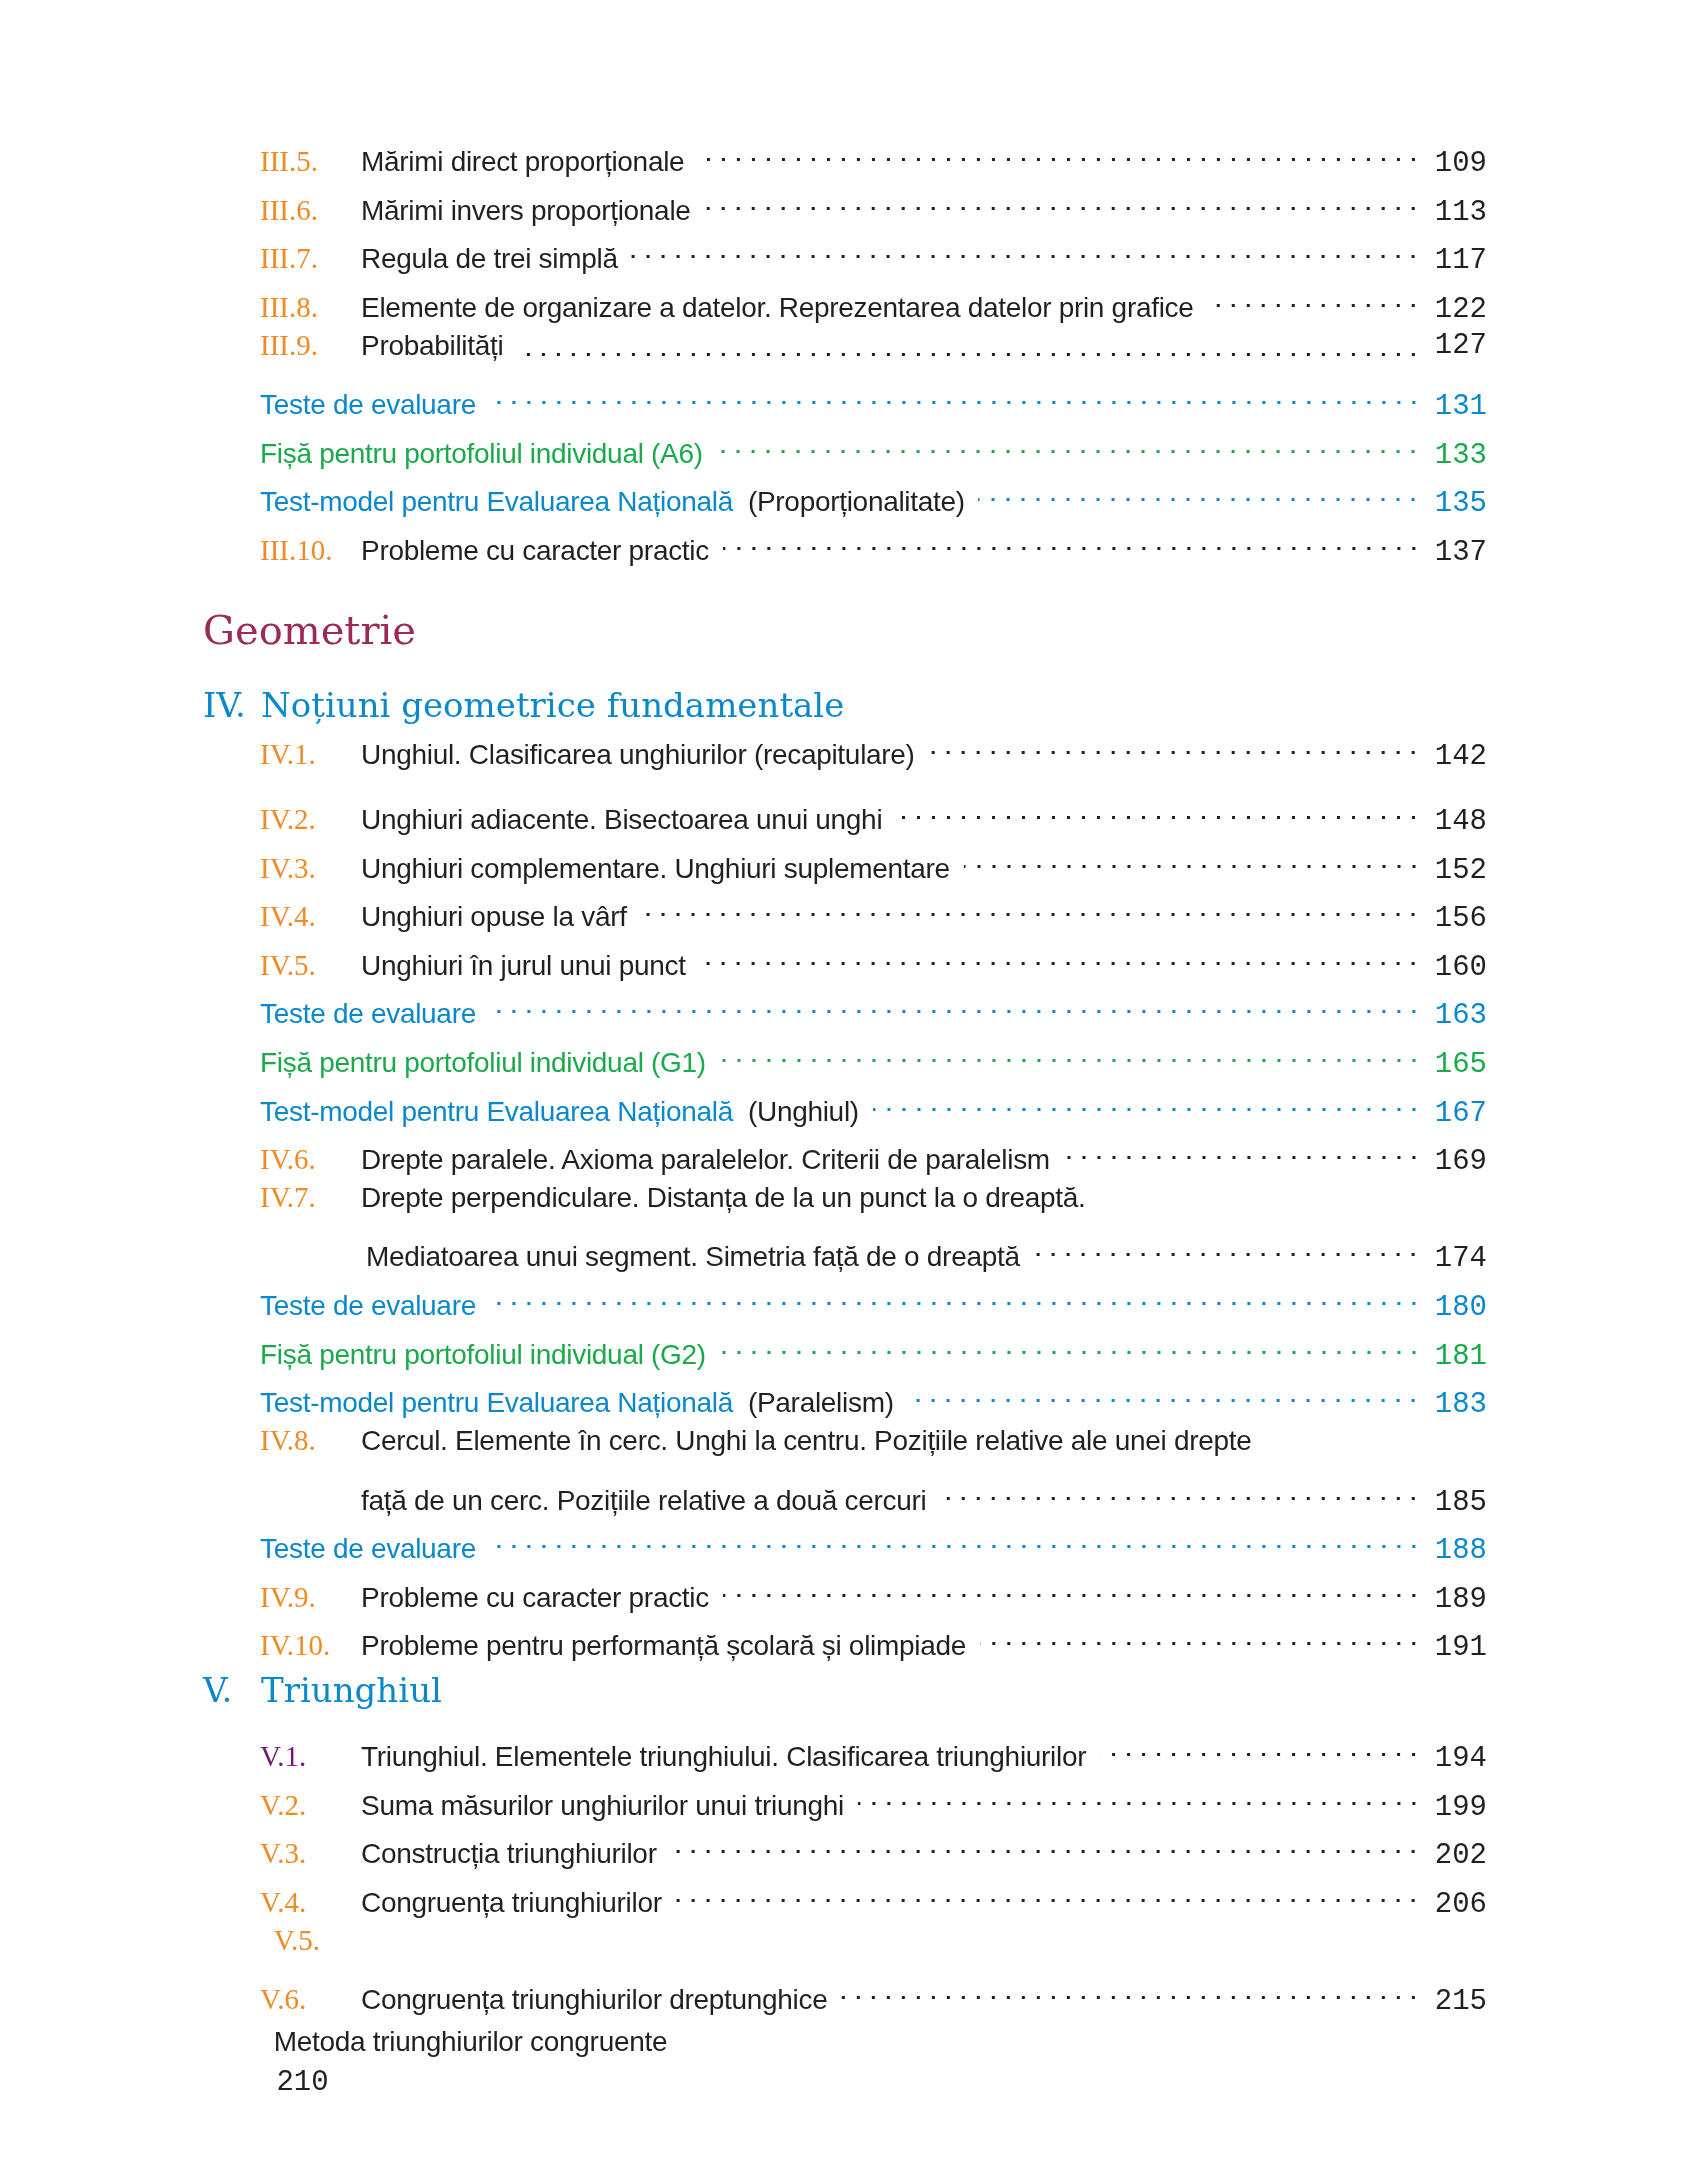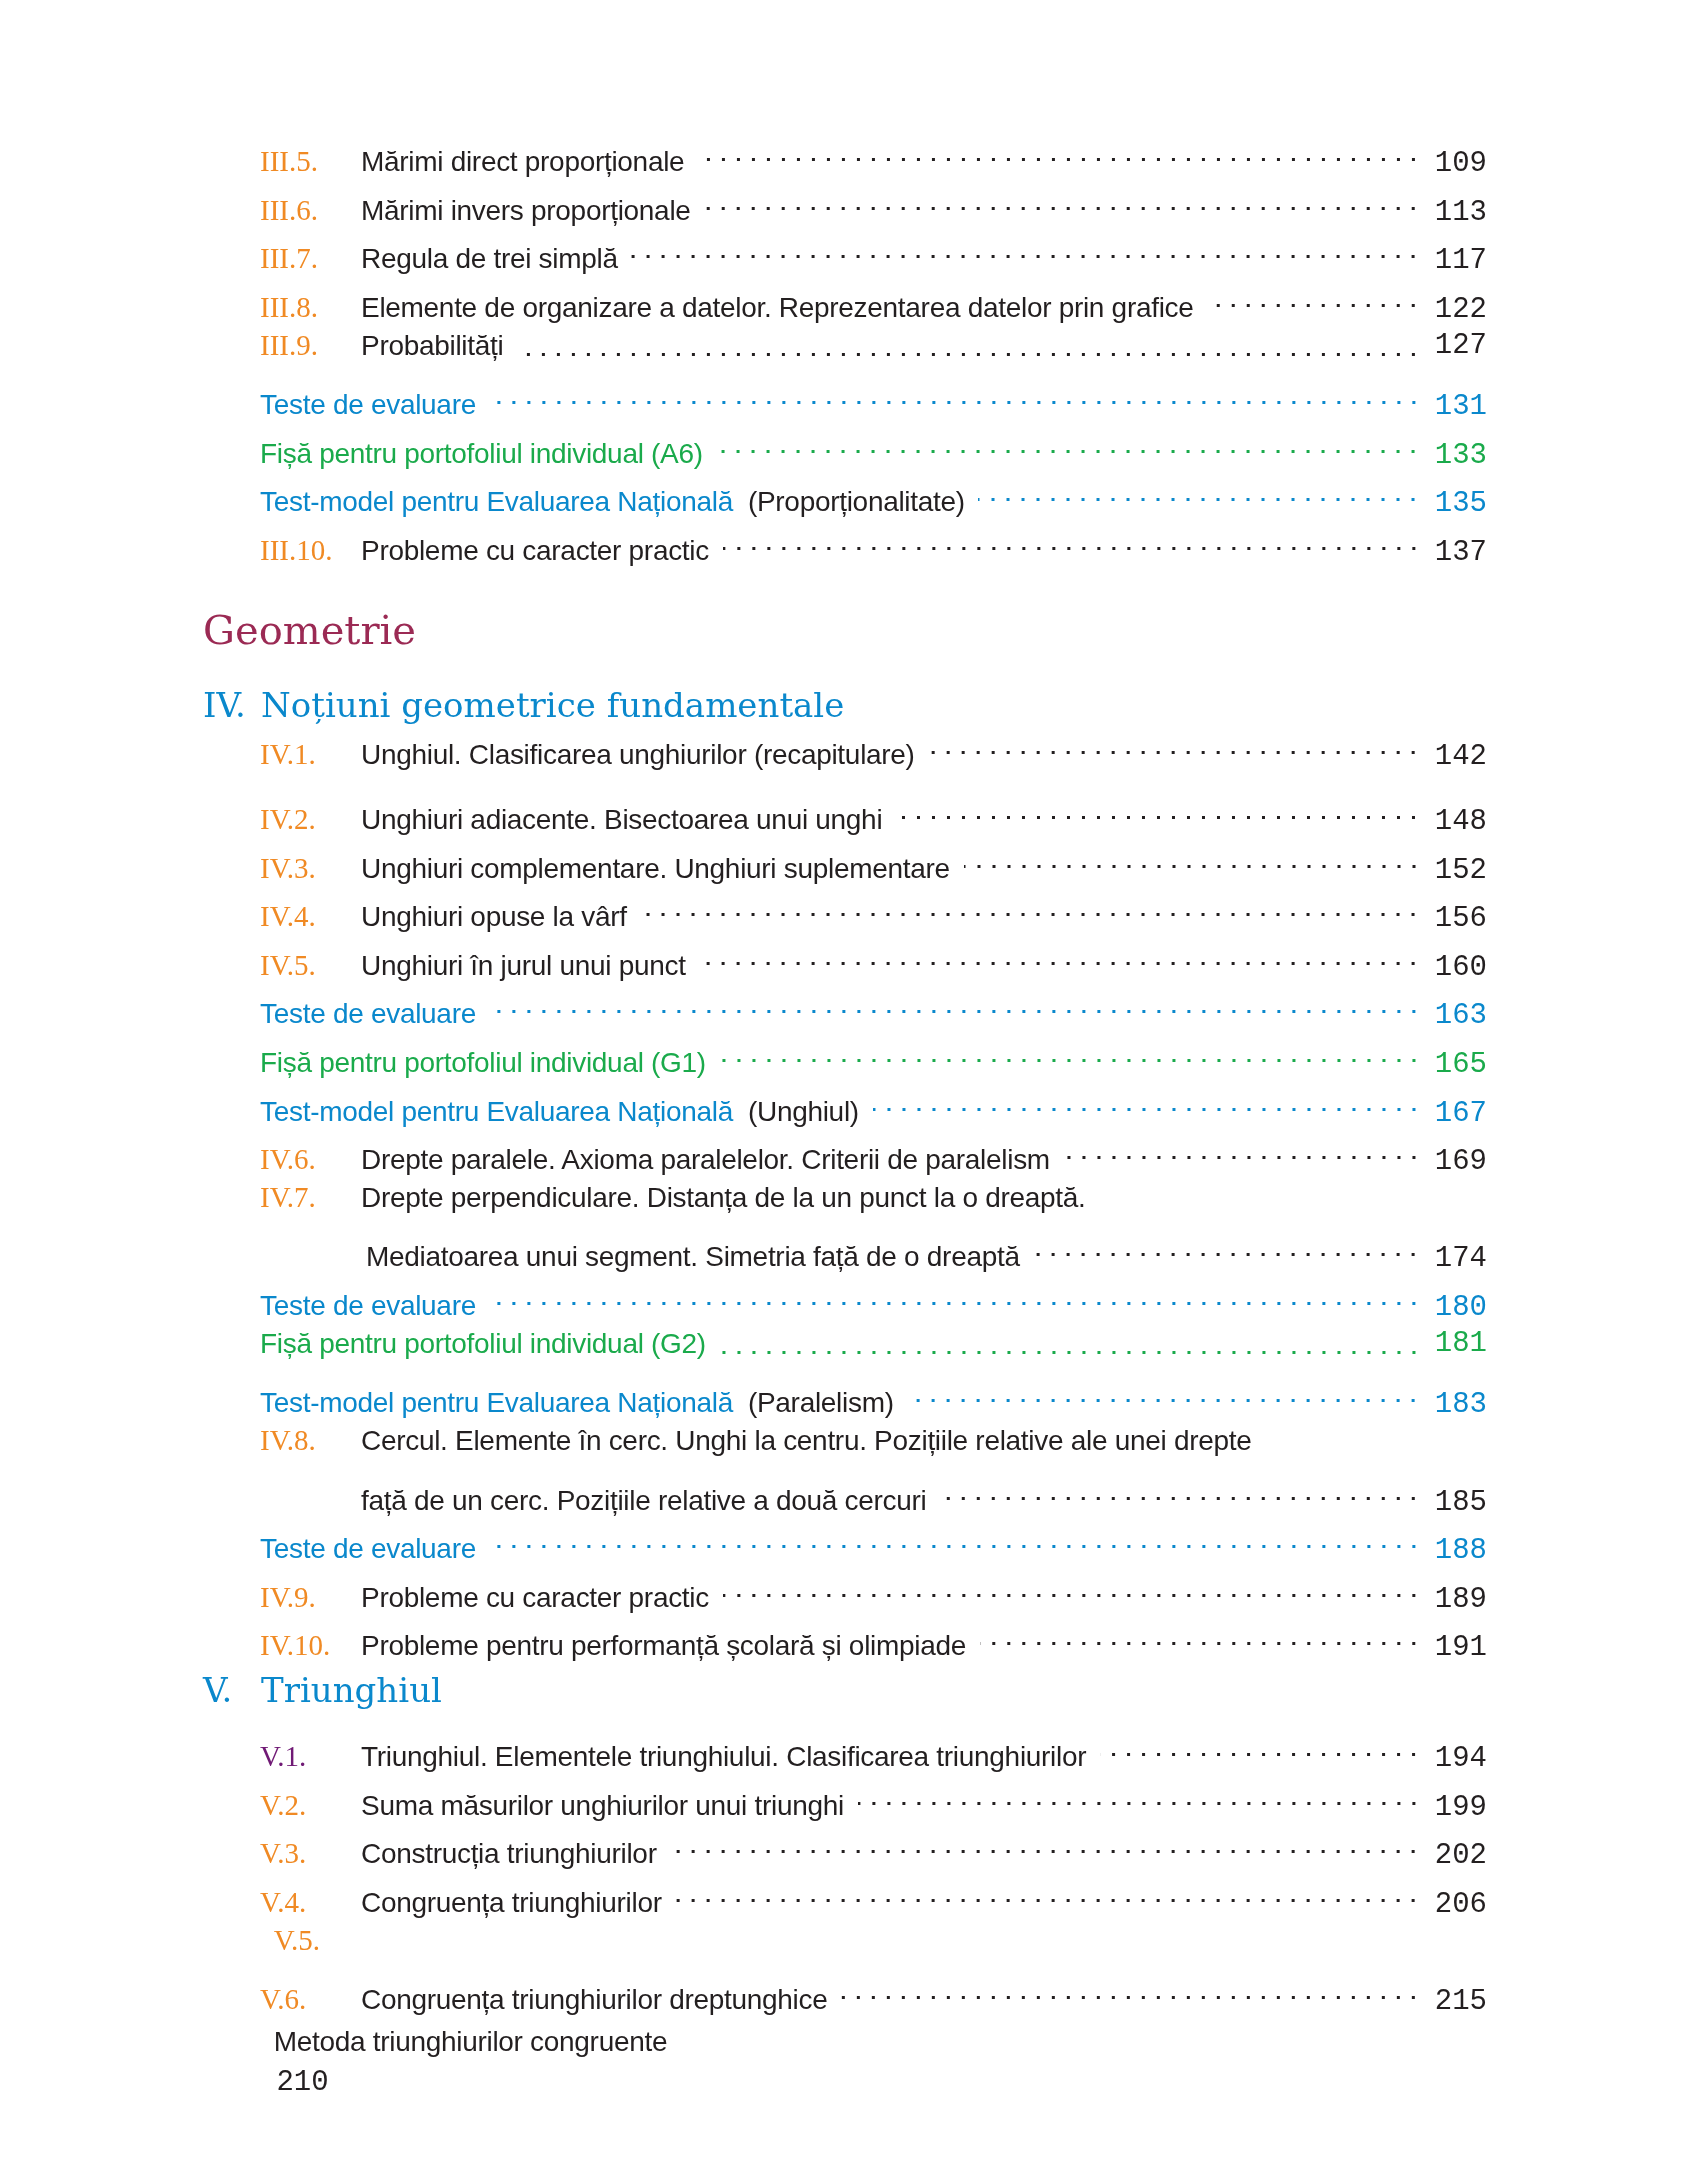--- a/index.html
+++ b/index.html
@@ -151,21 +151,21 @@
   <div class="row black cont shift" style="top: 1225px; color: rgb(35, 31, 32);">
     <span class="title">Mediatoarea unui segment. Simetria față de o dreaptă</span>
     <span class="dots"></span>
     <span class="page">174</span>
   </div>
   <div class="row blue" style="top: 1274px; color: rgb(10, 136, 204);">
     <span class="title">Teste de evaluare</span>
     <span class="dots"></span>
     <span class="page">180</span>
   </div>
-  <div class="row green" style="top: 1323px; color: rgb(26, 170, 75); align-items: center;">
+  <div class="row green" style="top: 1323px; color: rgb(26, 170, 75);">
     <span class="title">Fișă pentru portofoliul individual (G2)</span>
     <span class="dots"></span>
     <span class="page">181</span>
   </div>
   <div class="row blue" style="top: 1371px; color: rgb(10, 136, 204);">
     <span class="title"><span>Test-model pentru Evaluarea Națională</span>&nbsp;&nbsp;<span class="extra" style="color: rgb(35, 31, 32);">(Paralelism)</span></span>
     <span class="dots"></span>
     <span class="page">183</span>
   </div>
   <div class="row black" style="top: 1420px; color: rgb(35, 31, 32);">

